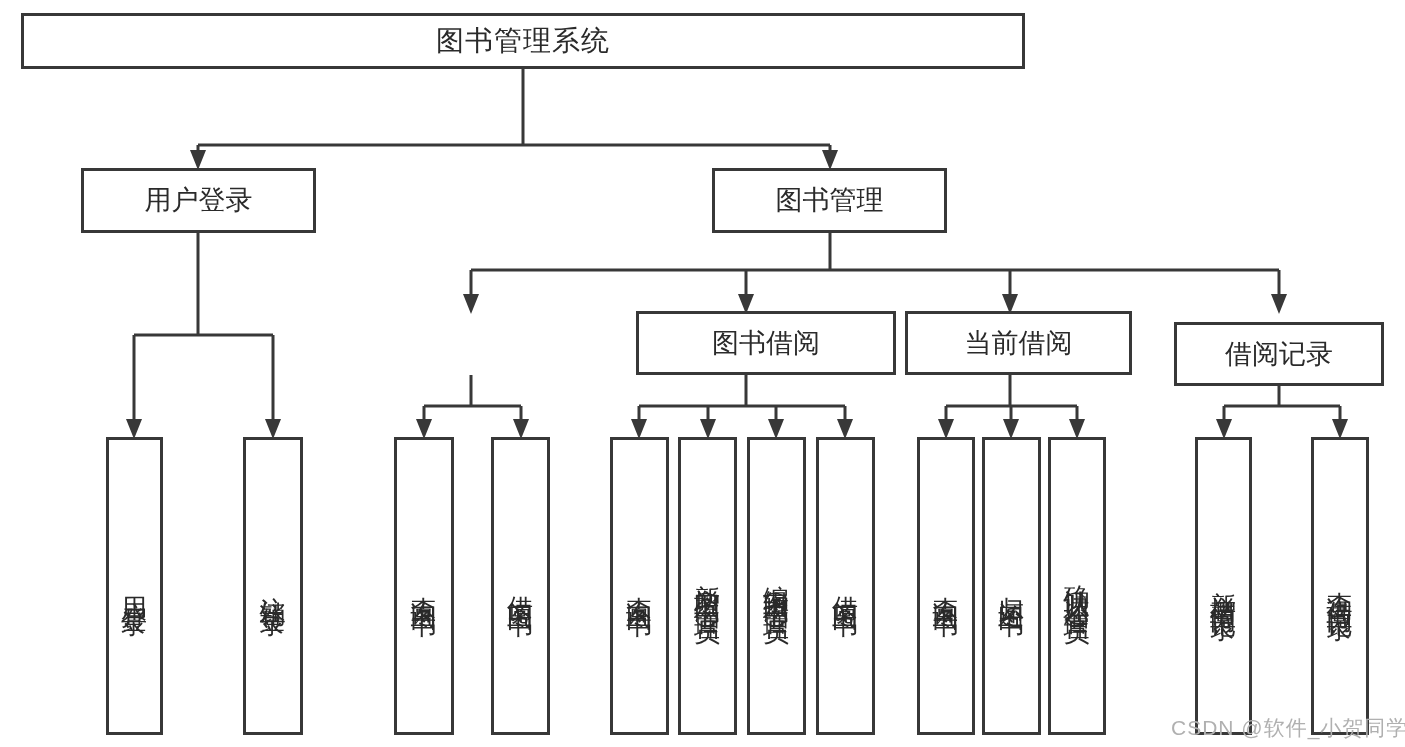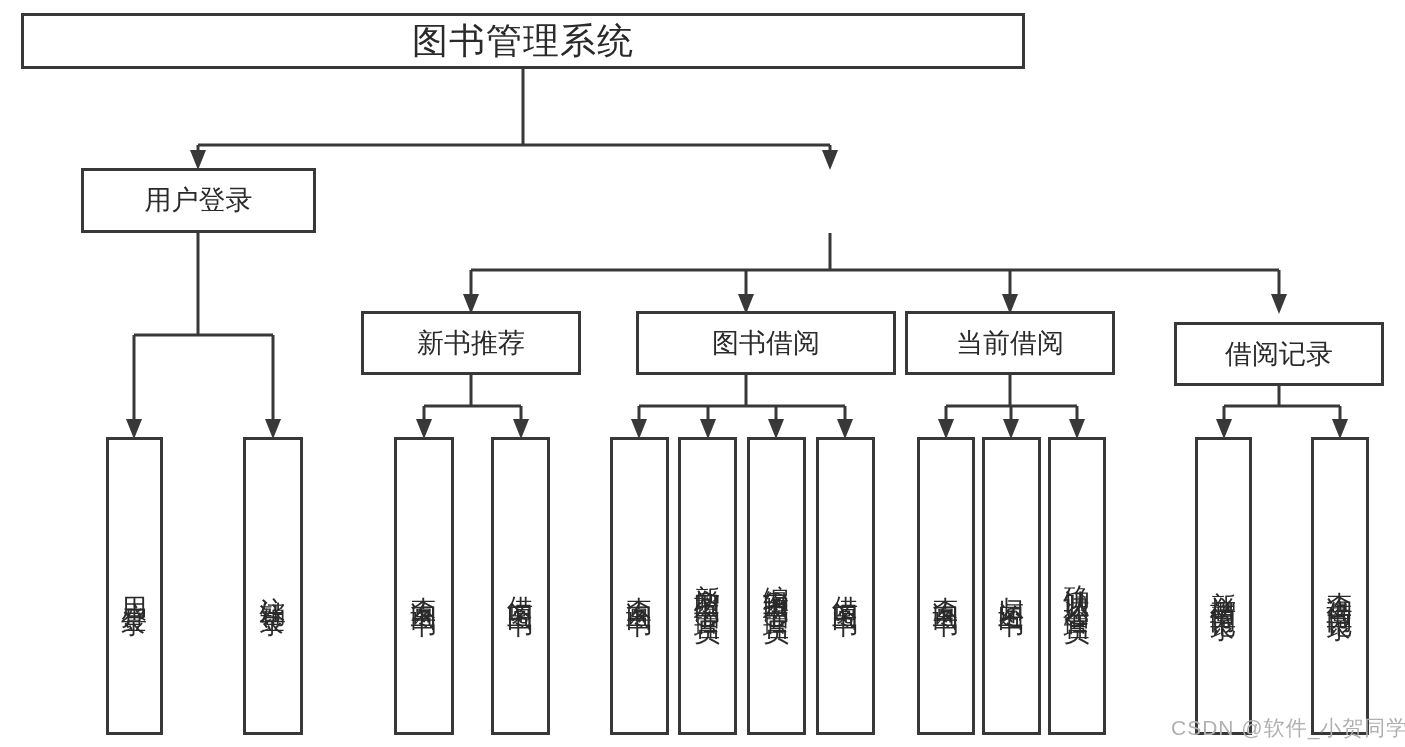--- a/index.html
+++ b/index.html
@@ -26,21 +26,21 @@
     background: #ffffff;
     display: flex;
     align-items: center;
     justify-content: center;
     color: #2a2a2a;
     font-size: 27px;
     white-space: nowrap;
     line-height: 1;
     z-index: 2;
   }
-  .root-box { font-size: 36px; letter-spacing: 1px; }
+  .root-box { font-size: 28px; letter-spacing: 1px; }
   .leaf {
     writing-mode: vertical-rl;
     text-orientation: mixed;
     font-size: 26px;
     letter-spacing: 5px;
     white-space: normal;
     line-height: 1;
     padding: 4px 0;
   }
   .watermark {
@@ -88,24 +88,24 @@
       <polygon points="1003,419 1019,419 1011,439"></polygon>
       <polygon points="1069,419 1085,419 1077,439"></polygon>
       <polygon points="1216,419 1232,419 1224,439"></polygon>
       <polygon points="1332,419 1348,419 1340,439"></polygon>
     </g>
   </svg>
 
   <div class="node root-box" style="left:21px; top:13px; width:1004px; height:56px;">图书管理系统</div>
 
   <div class="node" style="left:81px; top:168px; width:235px; height:65px;">用户登录</div>
+  <div class="node" style="left:712px; top:168px; width:235px; height:65px;">图书管理</div>
 
-  <div class="node" style="left:361px; top:311px; width:220px; height:64px;">新书推荐</div>
   <div class="node" style="left:636px; top:311px; width:260px; height:64px;">图书借阅</div>
-  <div class="node" style="left:905px; top:311px; width:210px; height:64px;text-align:right;">当前借阅</div>
+  <div class="node" style="left:905px; top:311px; width:227px; height:64px;text-align:right;">当前借阅</div>
   <div class="node" style="left:1174px; top:322px; width:210px; height:64px;">借阅记录</div>
 
   <div class="node leaf" style="left:106px; top:437px; width:57px; height:298px;">用户登录</div>
   <div class="node leaf" style="left:243px; top:437px; width:60px; height:298px;">注销登录</div>
 
   <div class="node leaf" style="left:394px; top:437px; width:60px; height:298px;">查询图书</div>
   <div class="node leaf" style="left:491px; top:437px; width:59px; height:298px;">借阅图书</div>
 
   <div class="node leaf" style="left:610px; top:437px; width:59px; height:298px;">查询图书</div>
   <div class="node leaf" style="left:678px; top:437px; width:59px; height:298px;">新增图书（管理员）</div>

